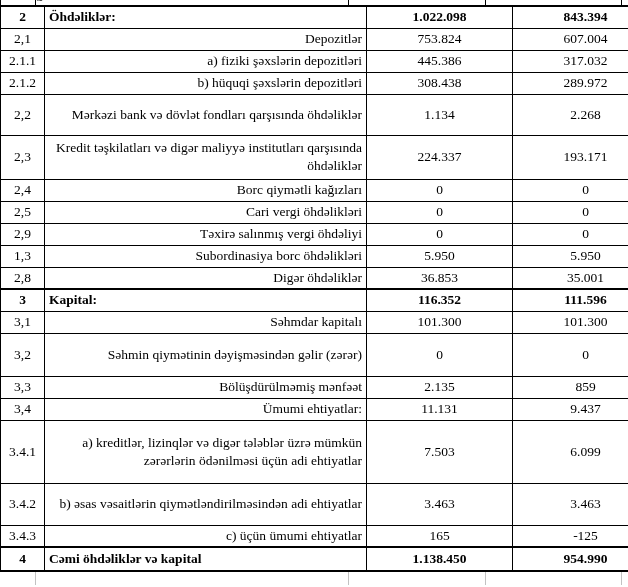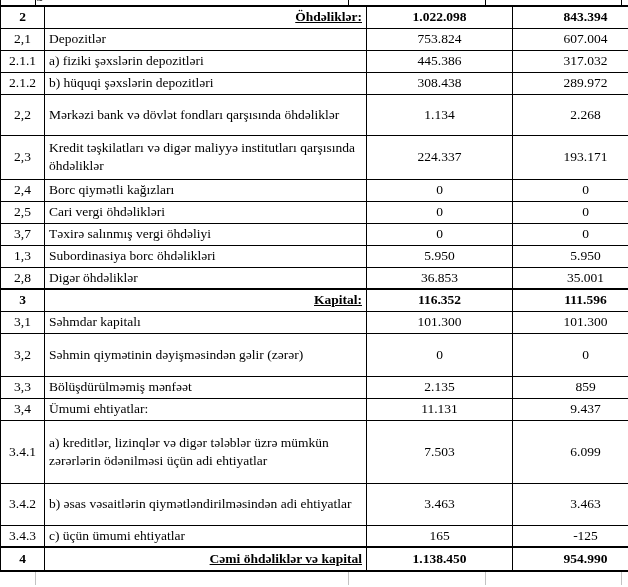--- a/index.html
+++ b/index.html
@@ -26,24 +26,24 @@
   }
   table.fin td {
     border: 1px solid #000000;
     padding: 1px 4px;
     font-size: 13.5px;
     line-height: 1.32;
     vertical-align: middle;
     overflow: hidden;
   }
   td.c-num   { width: 35px;  text-align: center; padding: 1px 1px; }
-  td.c-label { width: 313px; text-align: left; }
+  td.c-label { width: 313px; text-align: right; }
   td.c-val   { width: 137px; text-align: center; }
   tr.section td { font-weight: bold; }
-  tr.section td.c-label { text-align: right; text-decoration: underline; }
+  tr.section td.c-label { text-align: left; }
   tr.thick-top td    { border-top: 2px solid #000; }
   tr.thick-bottom td { border-bottom: 2px solid #000; }
   tr.h1 { height: 22px; }
   tr.h2a { height: 41px; }
   tr.h2b { height: 44px; }
   tr.h2c { height: 43px; }
   tr.h2d { height: 42px; }
   tr.h3 { height: 63px; }
   tr.h4 { height: 24px; }
   
@@ -108,21 +108,21 @@
       <td class="c-val">0</td>
       <td class="c-val">0</td>
     </tr>
     <tr class="h1">
       <td class="c-num">2,5</td>
       <td class="c-label">Cari vergi öhdəlikləri</td>
       <td class="c-val">0</td>
       <td class="c-val">0</td>
     </tr>
     <tr class="h1">
-      <td class="c-num">3,7</td>
+      <td class="c-num">2,9</td>
       <td class="c-label">Təxirə salınmış vergi öhdəliyi</td>
       <td class="c-val">0</td>
       <td class="c-val">0</td>
     </tr>
     <tr class="h1">
       <td class="c-num">1,3</td>
       <td class="c-label">Subordinasiya borc öhdəlikləri</td>
       <td class="c-val">5.950</td>
       <td class="c-val">5.950</td>
     </tr>

